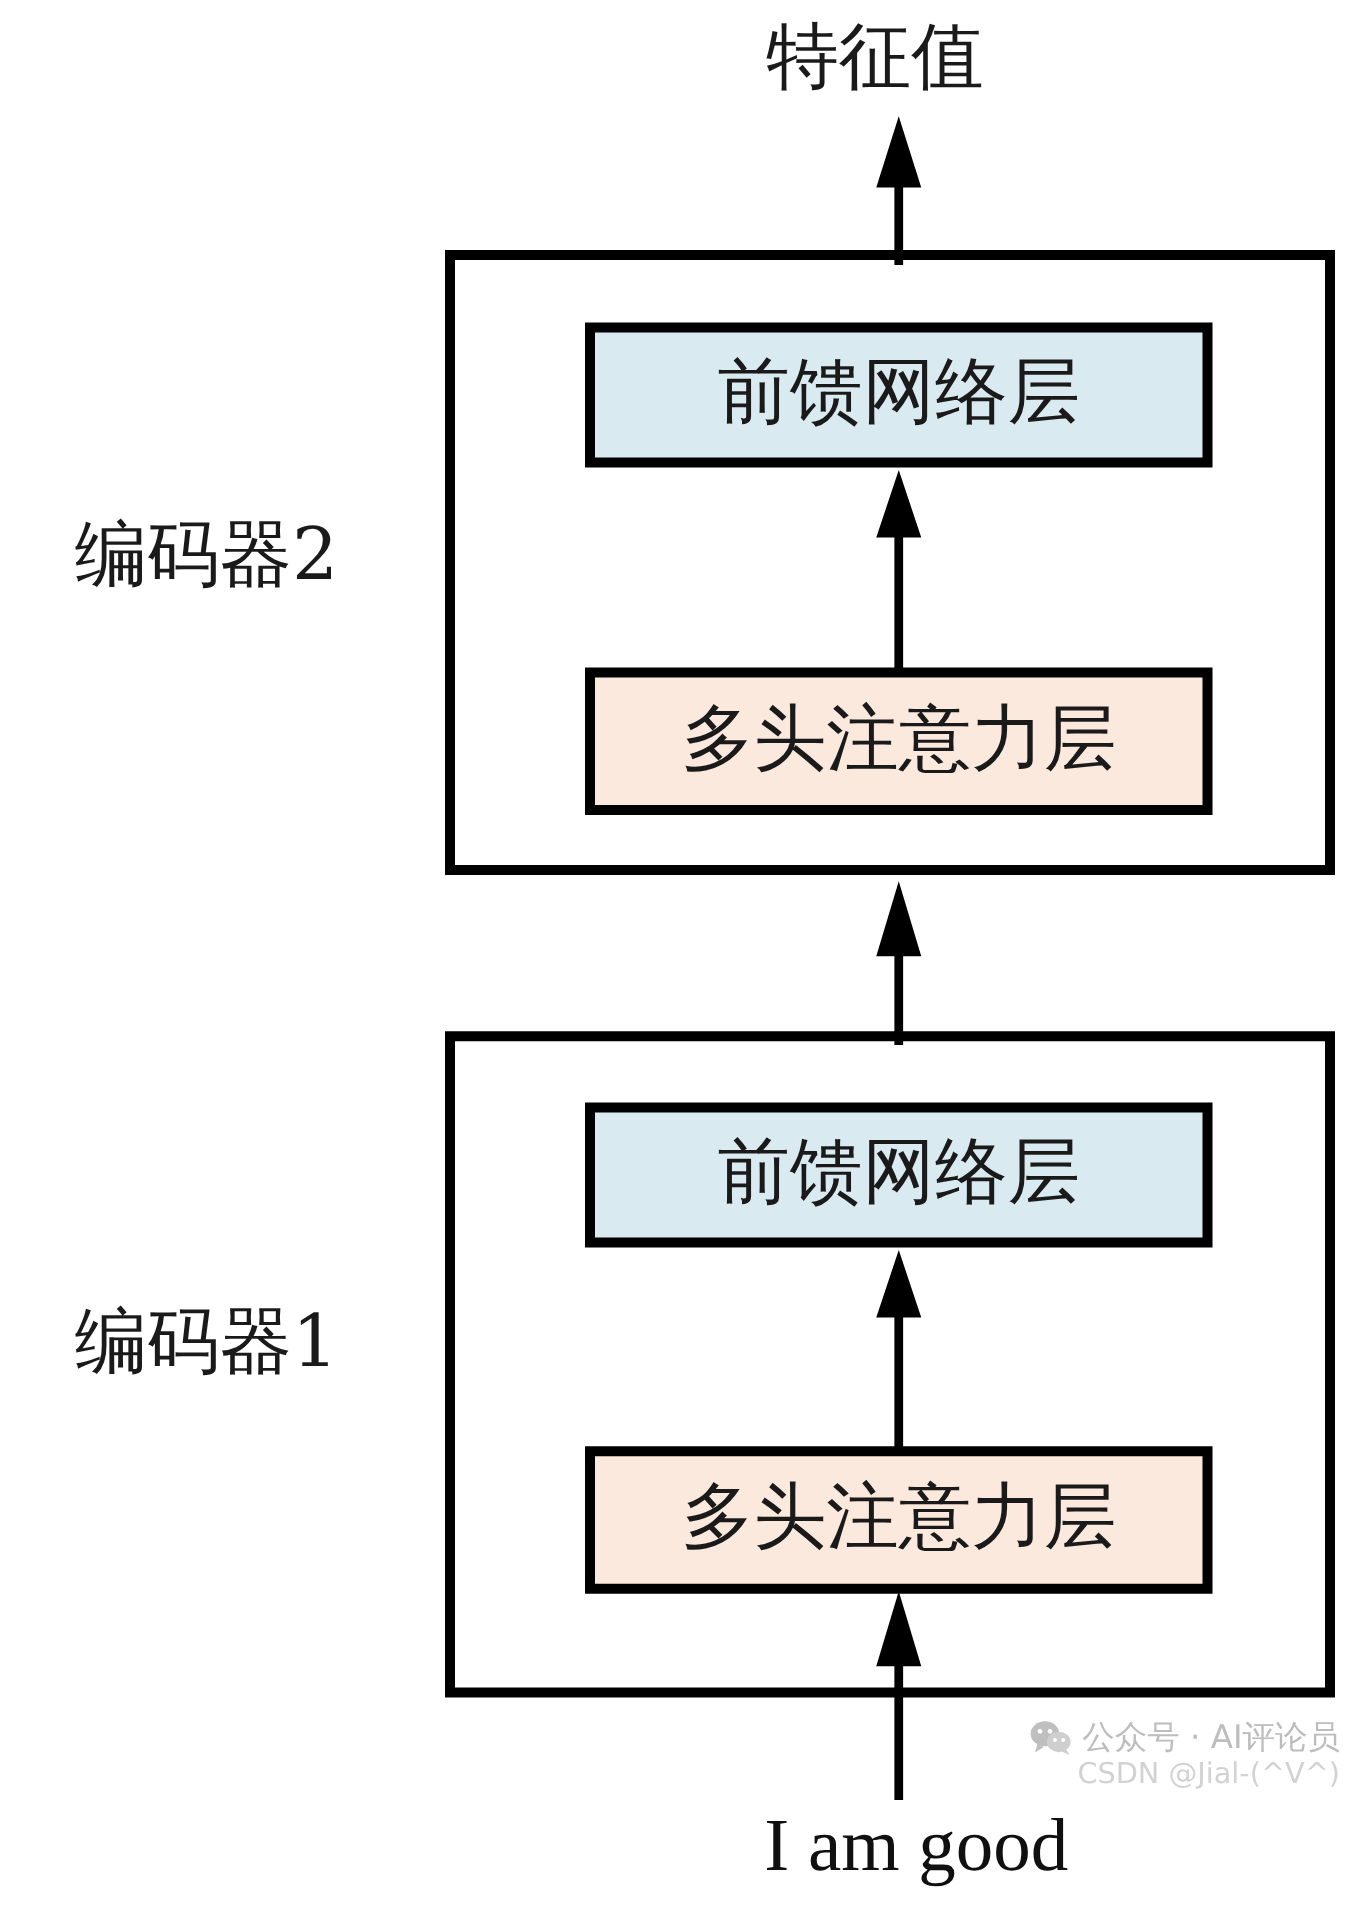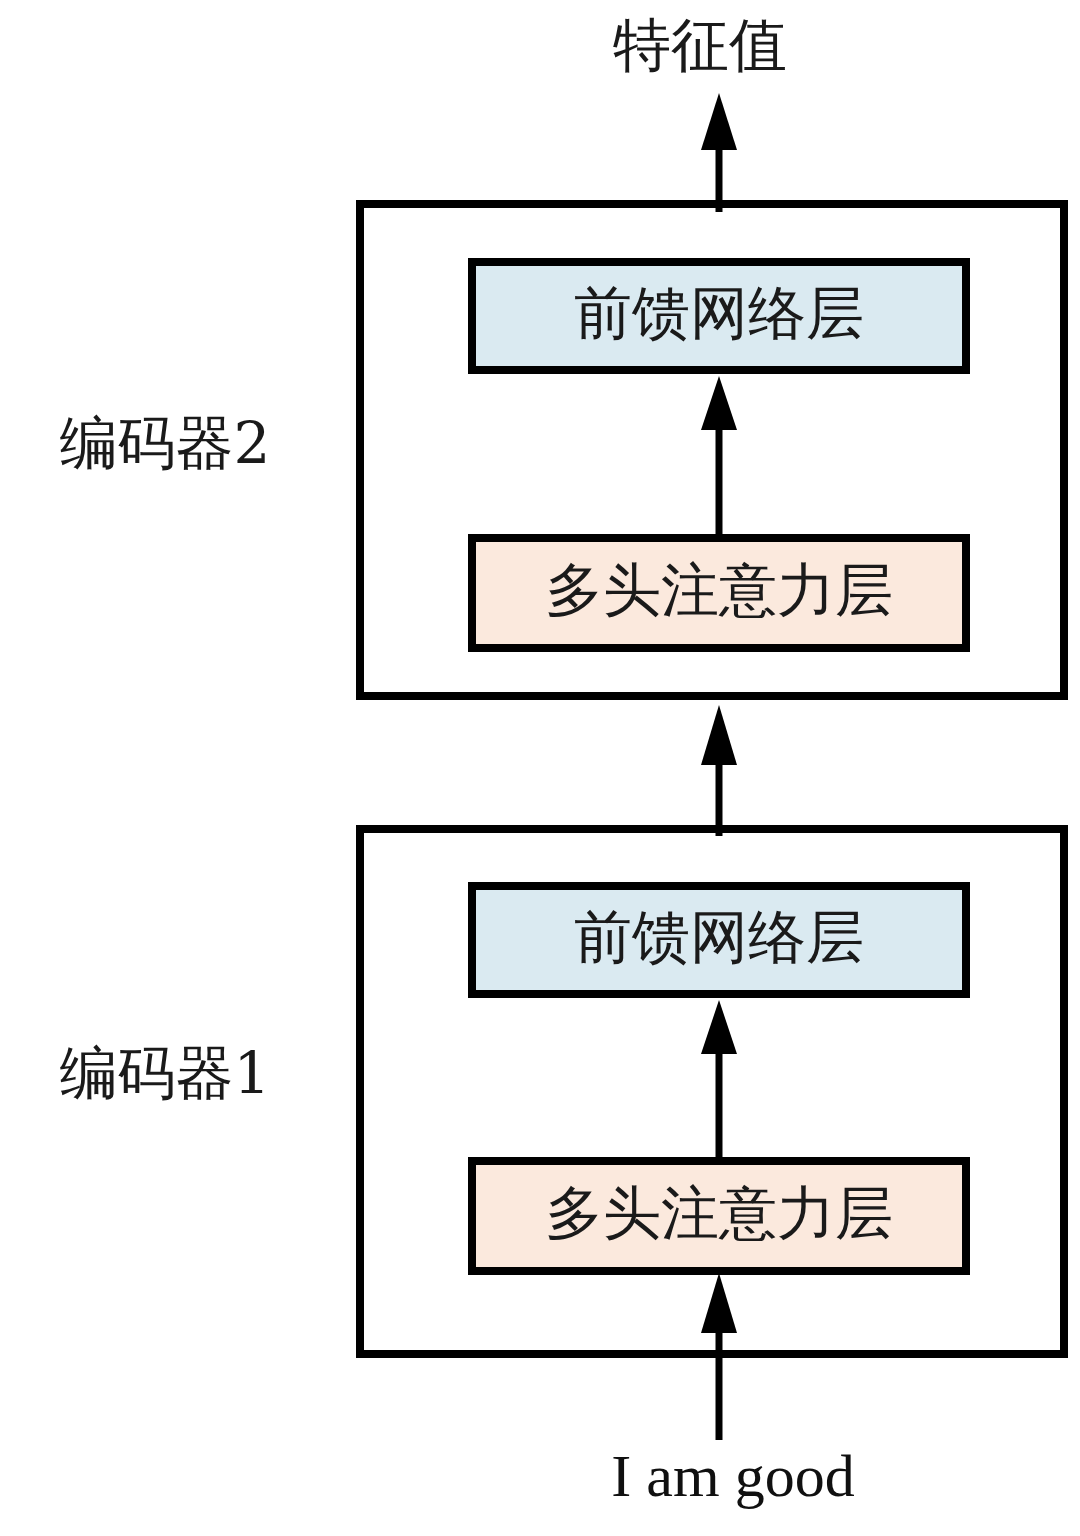--- a/index.html
+++ b/index.html
@@ -162,14 +162,30 @@
 
     <g>
       <line class="flow-line" x1="719" y1="1440" x2="719" y2="1330"></line>
       <polygon class="flow-head" points="719,1273 701,1333 737,1333"></polygon>
     </g>
 
     <text class="input-text" x="733" y="1482">I am good</text>
 
   </svg>
 
+  <div class="watermark">
+    <div class="wm-line1">
+      <svg class="wechat-mark" viewBox="0 0 34 28">
+        <ellipse cx="12" cy="11" rx="11.5" ry="10" fill="#bfbfbf"></ellipse>
+        <polygon points="6,19 4,26 11,21.5" fill="#bfbfbf"></polygon>
+        <circle cx="8" cy="9" r="1.9" fill="#ffffff"></circle>
+        <circle cx="16" cy="9" r="1.9" fill="#ffffff"></circle>
+        <ellipse cx="23" cy="17.5" rx="9.5" ry="8.2" fill="#cfcfcf"></ellipse>
+        <polygon points="29,23.5 31.5,28 25,25" fill="#cfcfcf"></polygon>
+        <circle cx="20" cy="16" r="1.6" fill="#ffffff"></circle>
+        <circle cx="26.5" cy="16" r="1.6" fill="#ffffff"></circle>
+      </svg>
+      <span>公众号 · AI评论员</span>
+    </div>
+    <div class="wm-line2">CSDN @Jial-(^V^)</div>
+  </div>
 
 </div>
 
 </body></html>

